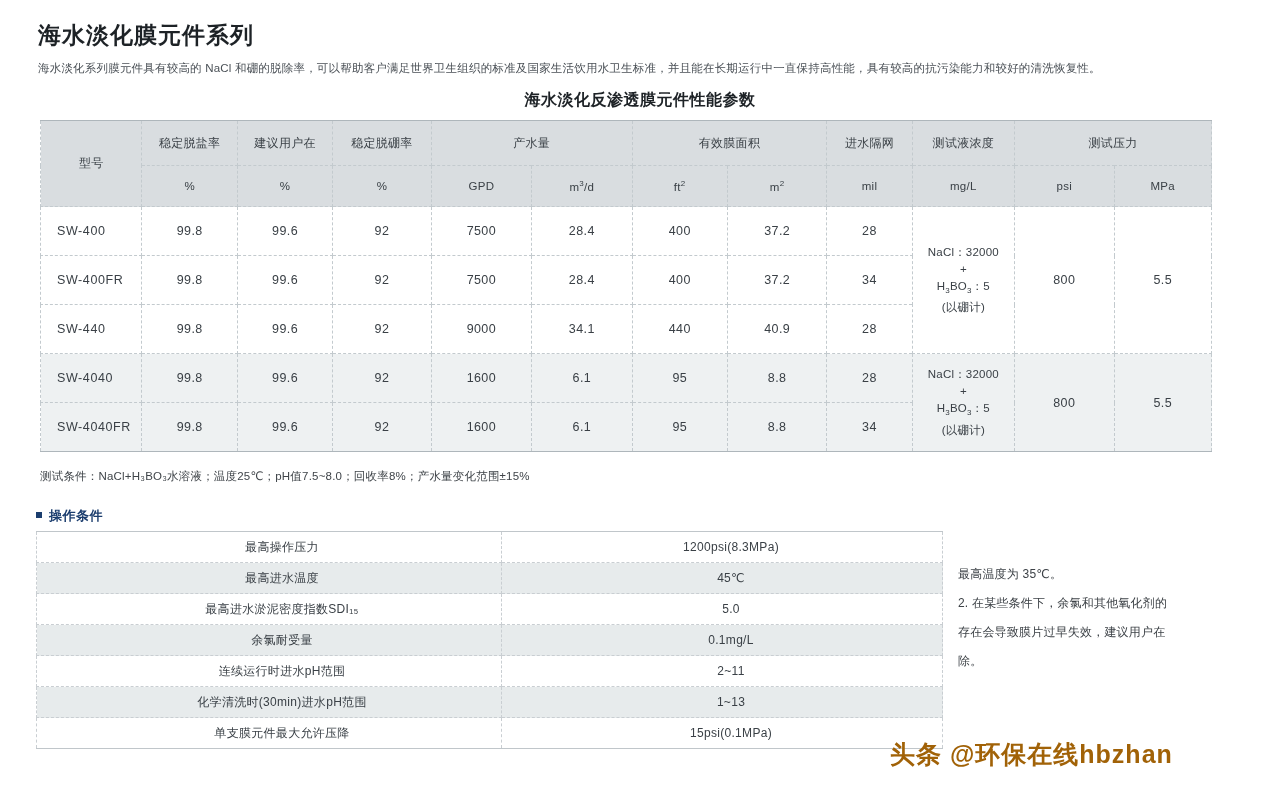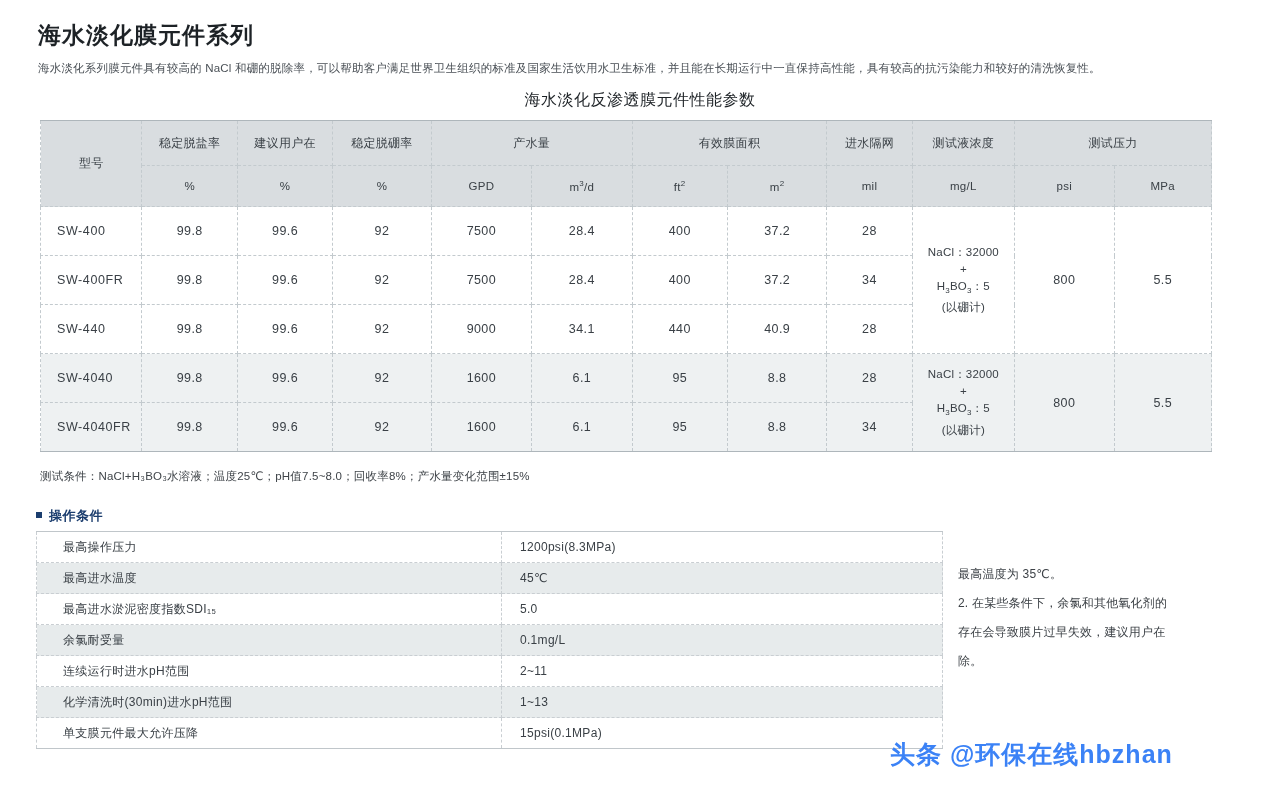--- a/index.html
+++ b/index.html
@@ -44,21 +44,21 @@
     letter-spacing: .2px;
     white-space: nowrap;
   }
   .table-title {
     position: absolute;
     left: 0;
     top: 90px;
     width: 1280px;
     text-align: center;
     font-size: 16px;
-    font-weight: normal;
+    font-weight: bold;
     color: #1d2226;
     letter-spacing: .5px;
   }
 
   
   .spec-table-wrap {
     position: absolute;
     left: 40px;
     top: 120px;
     width: 1172px;
@@ -145,20 +145,21 @@
     position: absolute;
     left: 36px;
     top: 531px;
     width: 906px;
   }
   table.op {
     border-collapse: collapse;
     width: 100%;
     table-layout: fixed;
     font-size: 12px;
+    text-align: center;
   }
   table.op td {
     border: 1px dashed #c9ced2;
     height: 30px;
     color: #3a4046;
     letter-spacing: .3px;
     padding: 0 0 0 26px;
     background: #ffffff;
   }
   table.op tr.alt td {
@@ -182,21 +183,21 @@
   }
   .notes p { margin: 0; }
 
   
   .watermark {
     position: absolute;
     left: 890px;
     top: 738px;
     font-size: 25px;
     font-weight: bold;
-    color: #3b82f6;
+    color: #a16207;
     letter-spacing: 1px;
     white-space: nowrap;
   }
 </style>
 </head>
 <body>
 
 <div class="page">
 
   <div class="doc-title">海水淡化膜元件系列</div>

